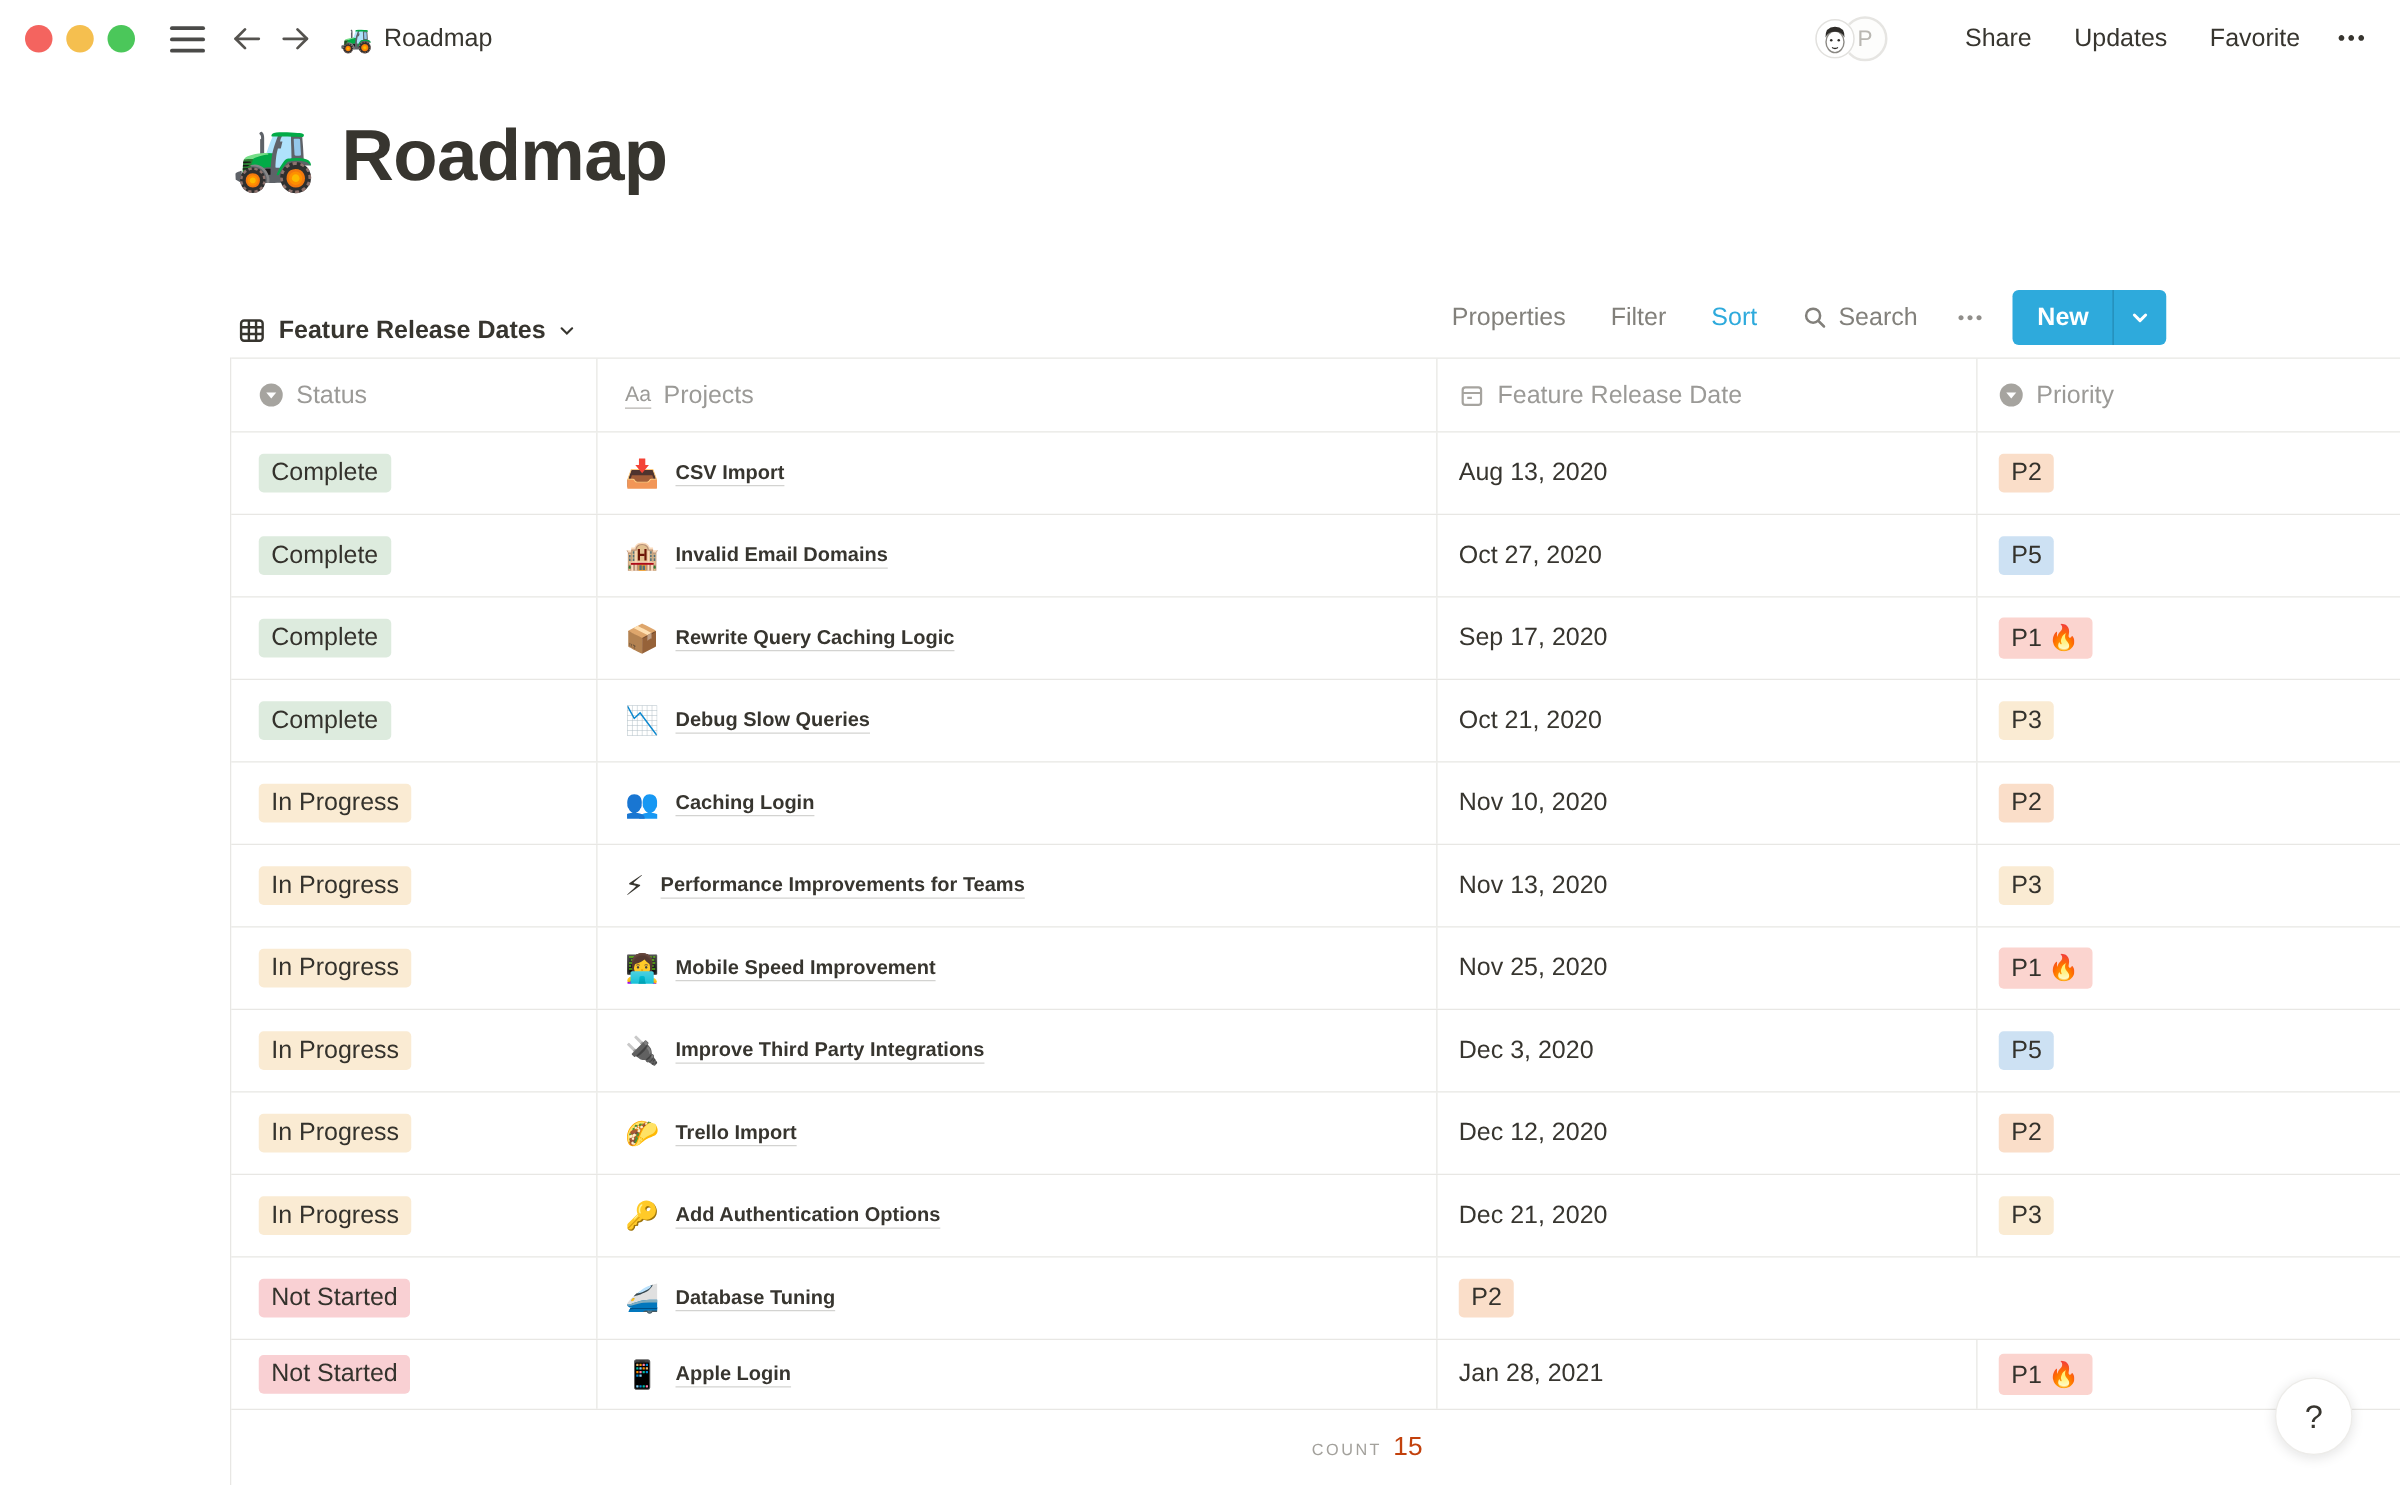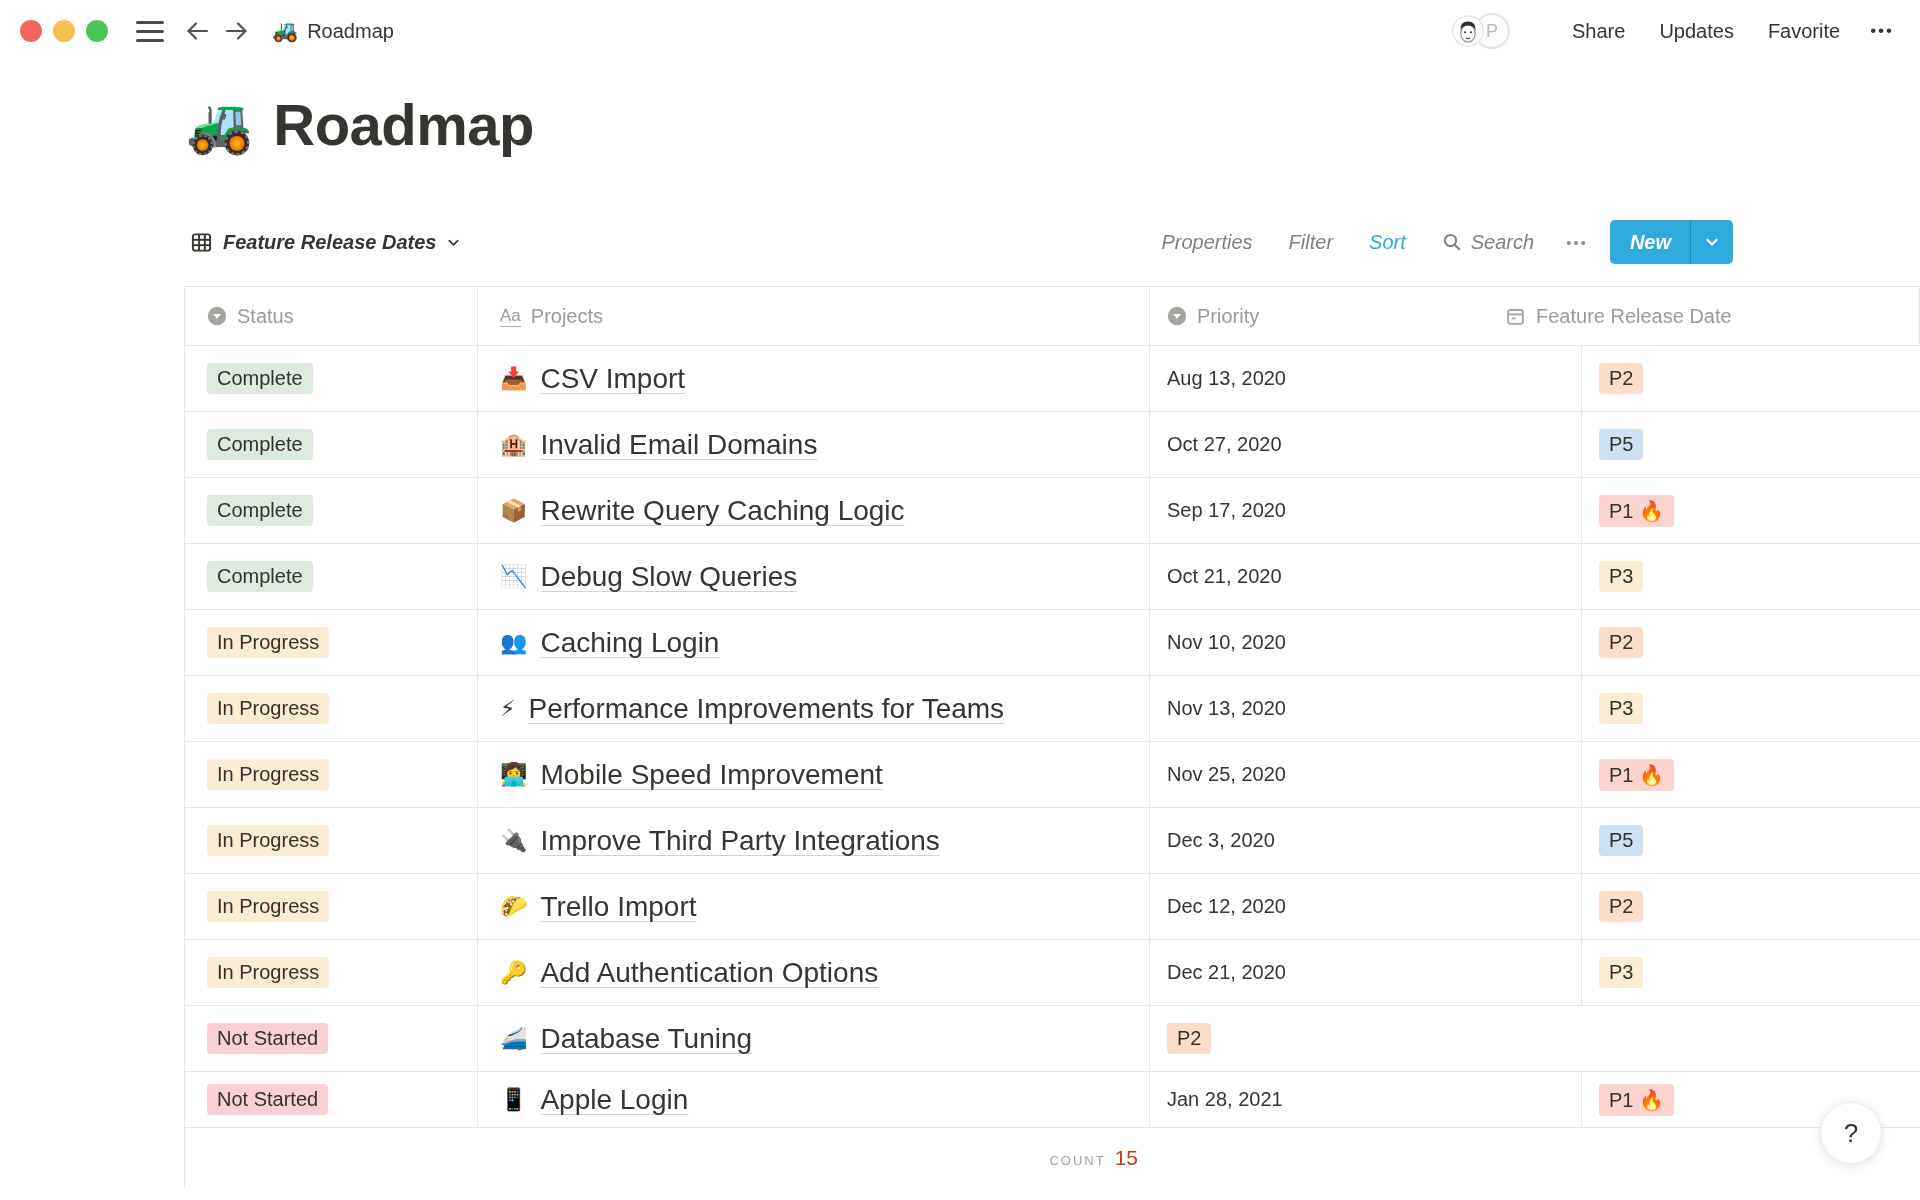--- a/index.html
+++ b/index.html
@@ -25,21 +25,21 @@
     margin-left:-10px; z-index:1; }
   .tb-link { font-size:20px; color:#37352F; margin-left:34px; cursor:pointer; }
   .tb-more { font-size:17px; letter-spacing:2px; color:#37352F; margin-left:30px; cursor:pointer; }
 
   
   .pagetitle { display:flex; align-items:center; gap:20px; margin:24px 0 0 186px; }
   .pagetitle .emoji { font-size:54px; line-height:1; }
   .pagetitle h1 { font-size:58px; font-weight:700; letter-spacing:-0.5px; line-height:1.35; }
 
   
-  .viewbar { display:flex; align-items:center; height:68px; margin:44px 187px 0 190px;font-style:italic; }
+  .viewbar { display:flex; align-items:flex-end; height:68px; margin:44px 187px 0 190px; }
   .viewswitch { display:flex; align-items:center; gap:10px; cursor:pointer; }
   .viewswitch .vname { font-size:20px; font-weight:600; }
   .vb-right { margin-left:auto; display:flex; align-items:center; }
   .vb-btn { font-size:20px; color:#82807B; margin-left:36px; cursor:pointer; }
   .vb-btn.active { color:#2EAADC; }
   .searchgroup { display:flex; align-items:center; gap:9px; margin-left:36px; cursor:pointer; }
   .searchgroup span { font-size:20px; color:#82807B; }
   .vb-more { font-size:15px; letter-spacing:2px; color:#908E8A; margin-left:32px; cursor:pointer; }
   .newbtn { display:flex; align-items:stretch; height:44px; margin-left:22px; background:#2EAADC;
     border-radius:5px; overflow:hidden; cursor:pointer; }
@@ -57,21 +57,21 @@
   .c-projects { width:672px; padding-left:22px; border-right:1px solid #E8E7E4; }
   .c-date     { width:432px; padding-left:17px; border-right:1px solid #E8E7E4; }
   .c-priority { flex:1; padding-left:17px; }
   .thead .cell { gap:10px; }
   .hlabel { font-size:20px; color:#9B9A97; font-weight:400; }
   .aa-ic { font-size:17px; color:#9B9A97; border-bottom:1.5px solid #B5B3AF; line-height:1.15; }
 
   .badge { display:inline-block; padding:4px 10px; border-radius:4px; font-size:20px; color:#34322C; white-space:nowrap; }
   .plink-wrap { display:flex; align-items:center; gap:13px; min-width:0; }
   .pr-emoji { font-size:22px; line-height:1; }
-  .plink { font-size:28px; font-weight:400; color:#37352F; text-decoration:underline;
+  .plink { font-size:16px; font-weight:700; color:#37352F; text-decoration:underline;
     text-decoration-color:rgba(55,53,47,0.22); text-decoration-thickness:1px; text-underline-offset:5px; cursor:pointer; }
   .dateval { font-size:20px; color:#37352F; }
 
   
   .tfoot { display:flex; height:60px; align-items:center; }
   .countwrap { width:965px; display:flex; justify-content:flex-end; align-items:baseline; gap:9px; padding-right:12px; }
   .countlabel { font-size:13px; letter-spacing:2px; color:#A3A19C; }
   .countval { font-size:21px; color:#c2410c; }
 
   
@@ -180,35 +180,35 @@
       <svg width="20" height="20" viewBox="0 0 20 20">
           <circle cx="10" cy="10" r="9.2" fill="#A6A49F"></circle>
           <path d="M6 8 L14 8 L10 12.8 Z" fill="#fff"></path>
         </svg>
       <span class="hlabel">Status</span>
     </div>
     <div class="cell c-projects">
       <span class="aa-ic">Aa</span>
       <span class="hlabel">Projects</span>
     </div>
-    <div class="cell c-priority">
-      <svg width="20" height="20" viewBox="0 0 20 20">
-          <circle cx="10" cy="10" r="9.2" fill="#A6A49F"></circle>
-          <path d="M6 8 L14 8 L10 12.8 Z" fill="#fff"></path>
-        </svg>
-      <span class="hlabel">Priority</span>
-    </div>
     <div class="cell c-date">
       <svg width="21" height="21" viewBox="0 0 20 20" fill="none" stroke="#A6A49F" stroke-width="1.7">
         <rect x="3" y="3.8" width="14" height="13.2" rx="2"></rect>
           <line x1="3" y1="8" x2="17" y2="8"></line>
           <line x1="6.5" y1="11.8" x2="10" y2="11.8"></line>
       </svg>
       <span class="hlabel">Feature Release Date</span>
     </div>
+    <div class="cell c-priority">
+      <svg width="20" height="20" viewBox="0 0 20 20">
+          <circle cx="10" cy="10" r="9.2" fill="#A6A49F"></circle>
+          <path d="M6 8 L14 8 L10 12.8 Z" fill="#fff"></path>
+        </svg>
+      <span class="hlabel">Priority</span>
+    </div>
   </div>
 
   <div class="rows-wrap" id="rows">
   <div class="trow drow">
     <div class="cell c-status">
           <span class="badge b-status" style="background: rgb(221, 235, 222);">Complete</span>
         </div>
     <div class="cell c-projects">
       <span class="plink-wrap">
         <span class="pr-emoji">📥</span>

